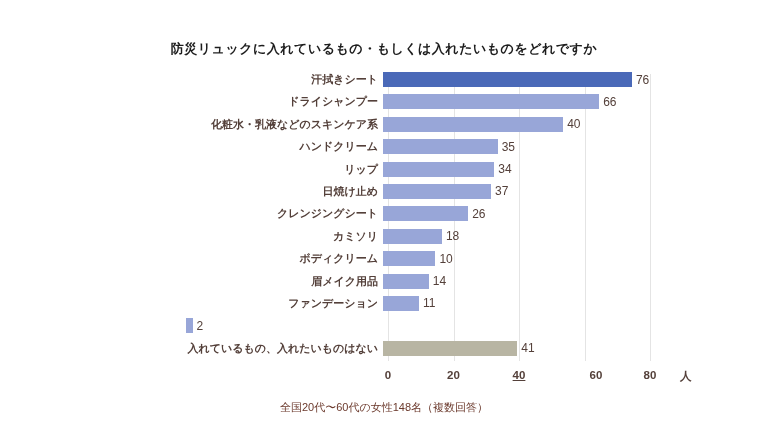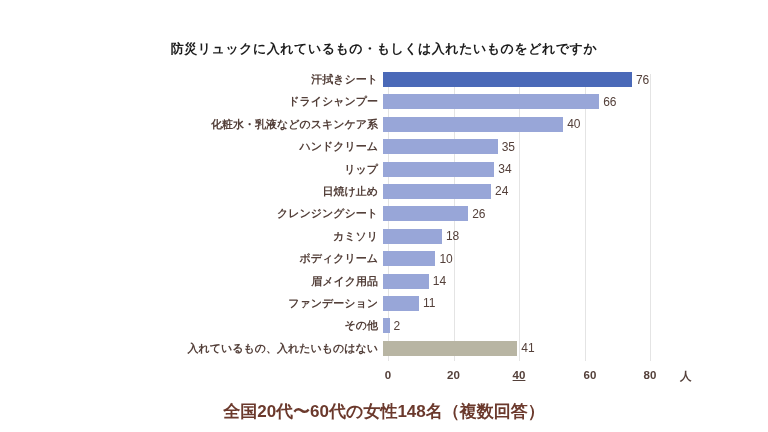--- a/index.html
+++ b/index.html
@@ -92,22 +92,22 @@
     font-size: 11.5px;
     font-weight: bold;
     color: #54403a;
   }
   .chart-footer {
     position: absolute;
     left: 0;
     right: 0;
     top: 400px;
     text-align: center;
-    font-size: 17px;
-    font-weight: bold;
+    font-size: 11px;
+    font-weight: normal;
     color: #6b392c;
   }
 </style>
 </head>
 <body>
 
 <div class="page-title">防災リュックに入れているもの・もしくは入れたいものをどれですか</div>
 
 <div class="chart-wrap">
   <div class="chart-rows">
@@ -150,21 +150,21 @@
         <div class="cat-label">リップ</div>
         <div class="track">
           <div class="bar" style="width: 111.35px; background: rgb(152, 166, 216);"></div>
           <span class="val">34</span>
         </div>
       </div>
       <div class="row">
         <div class="cat-label">日焼け止め</div>
         <div class="track">
           <div class="bar" style="width: 108.075px; background: rgb(152, 166, 216);"></div>
-          <span class="val">24</span>
+          <span class="val">37</span>
         </div>
       </div>
       <div class="row">
         <div class="cat-label">クレンジングシート</div>
         <div class="track">
           <div class="bar" style="width: 85.15px; background: rgb(152, 166, 216);"></div>
           <span class="val">26</span>
         </div>
       </div>
       <div class="row">
@@ -189,37 +189,36 @@
         </div>
       </div>
       <div class="row">
         <div class="cat-label">ファンデーション</div>
         <div class="track">
           <div class="bar" style="width: 36.025px; background: rgb(152, 166, 216);"></div>
           <span class="val">11</span>
         </div>
       </div>
       <div class="row">
-        <div class="cat-label">その他</div>
         <div class="track">
           <div class="bar" style="width: 6.55px; background: rgb(152, 166, 216);"></div>
           <span class="val">2</span>
         </div>
       </div>
       <div class="row">
         <div class="cat-label">入れているもの、入れたいものはない</div>
         <div class="track">
           <div class="bar" style="width: 134.275px; background: rgb(184, 181, 163);"></div>
           <span class="val">41</span>
         </div>
       </div>
     </div>
   <div class="x-axis">
       <div class="x-tick" style="left: 0px;">0</div>
       <div class="x-tick" style="left: 65.5px;">20</div>
       <div class="x-tick" style="left: 131px; text-decoration: underline;">40</div>
-      <div class="x-tick" style="left: 202px;">60</div>
+      <div class="x-tick" style="left: 208px;">60</div>
       <div class="x-tick" style="left: 262px; text-align: right;">80</div>
       <div class="x-unit" style="left: 292px;">人</div>
     </div>
 </div>
 
 <div class="chart-footer">全国20代〜60代の女性148名（複数回答）</div>
 
 </body></html>

